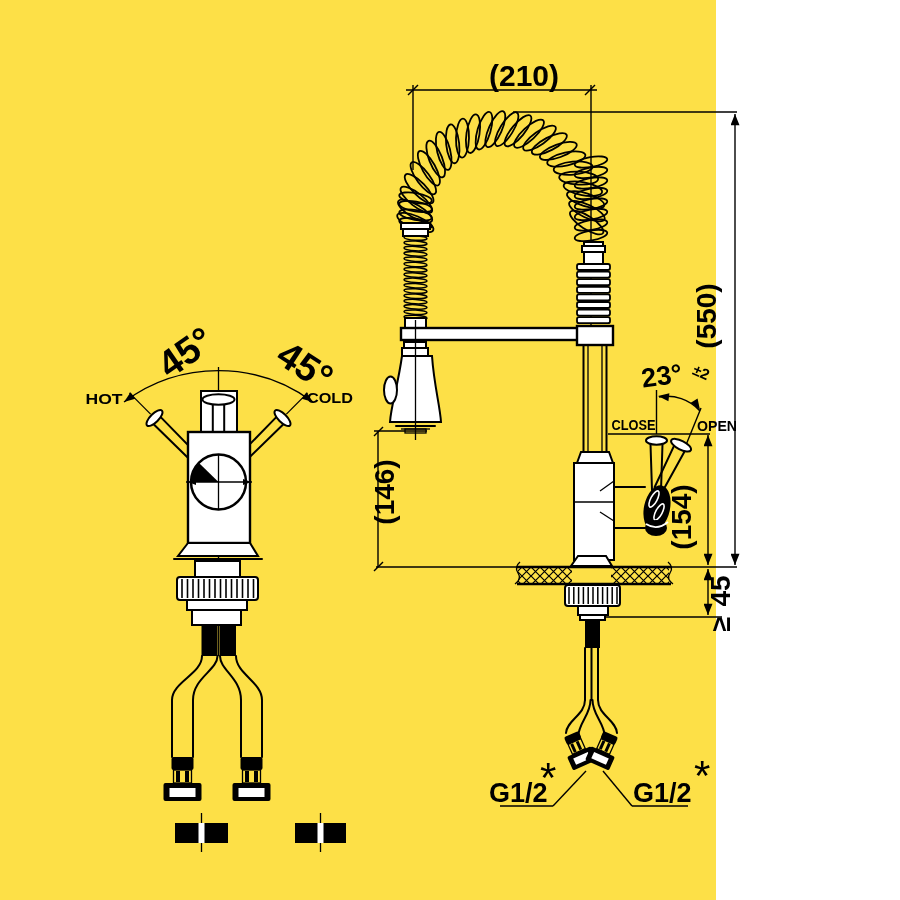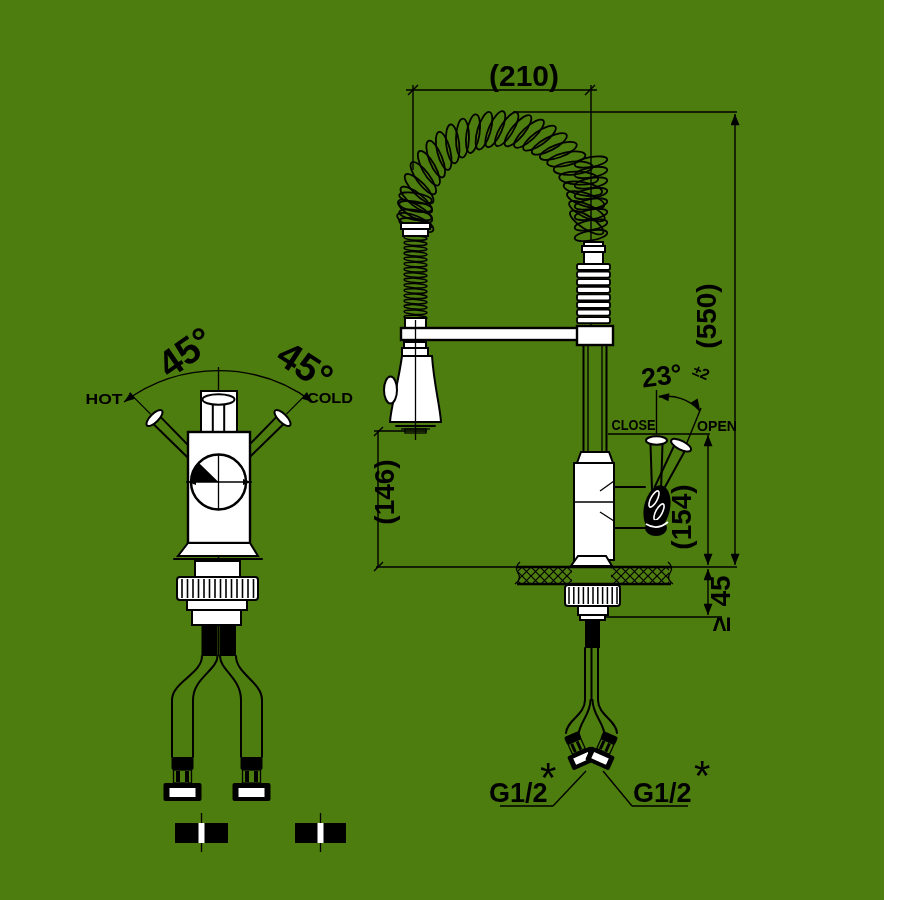--- a/index.html
+++ b/index.html
@@ -1,16 +1,16 @@
 <!DOCTYPE html>
 <html><head>
 <meta charset="utf-8">
 <style>
   html,body{margin:0;padding:0;background:#ffffff;}
-  .page{width:884px;height:900px;background:#4d7c0f;position:relative;}
+  .page{width:716px;height:900px;background:#fde047;position:relative;}
   svg{display:block;}
   .s {stroke:#000;fill:none;stroke-width:2;stroke-linecap:round;}
   .s1{stroke:#000;fill:none;stroke-width:1.3;}
   .s2{stroke:#000;fill:none;stroke-width:2.5;}
   .w {fill:#fff;stroke:#000;stroke-width:2;}
   .w2{fill:#fff;stroke:#000;stroke-width:2.4;}
   .f {fill:#000;stroke:none;}
   .dim{stroke:#000;fill:none;stroke-width:1.4;}
   text{fill:#000;font-family:"Liberation Sans","DejaVu Sans",sans-serif;font-weight:bold;}
   .t-big{font-size:30px;}

